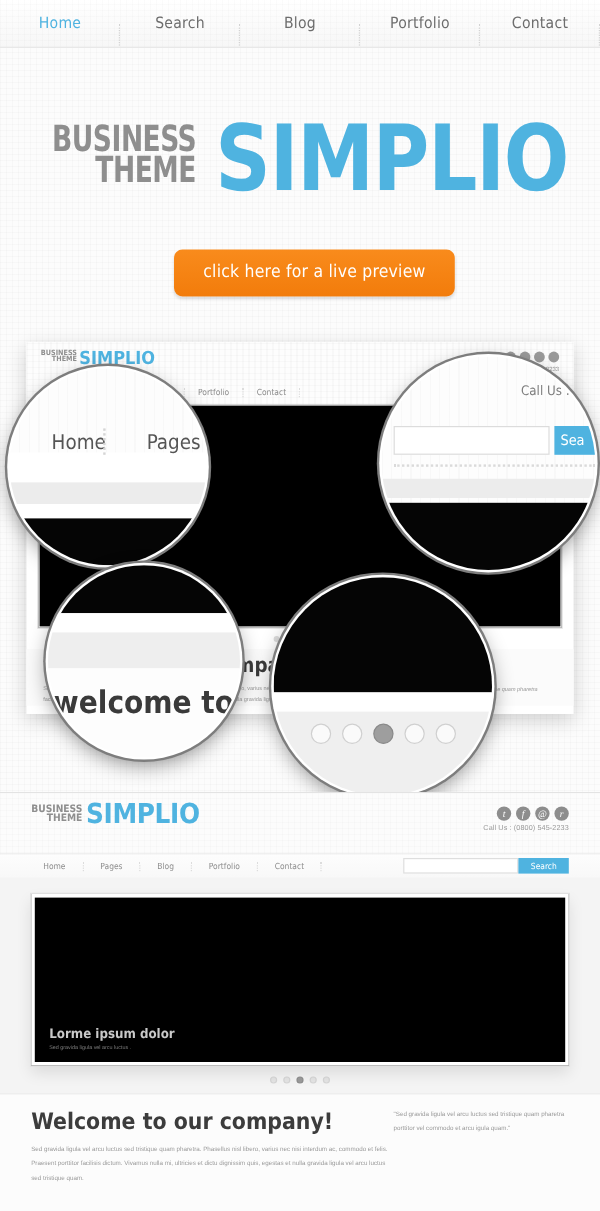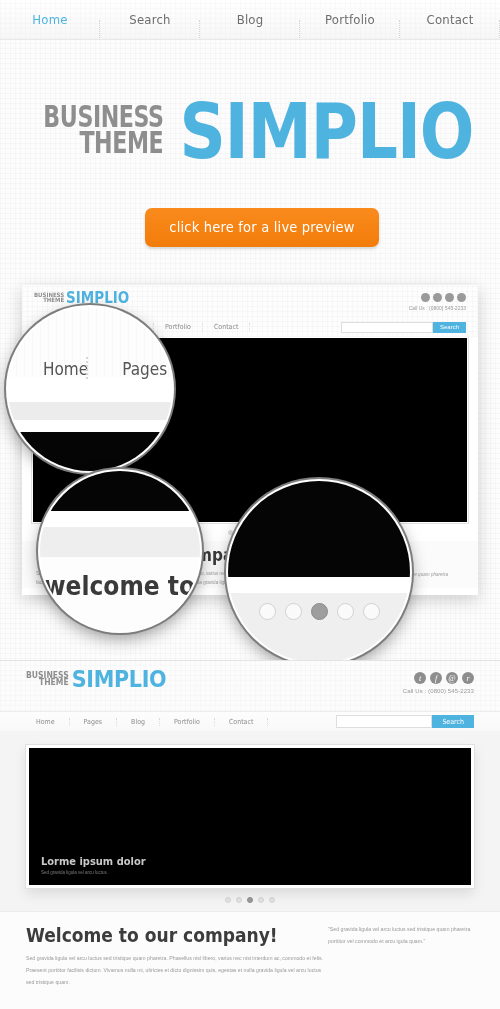--- a/index.html
+++ b/index.html
@@ -436,20 +436,35 @@
           <span>Home</span>
           <span>Pages</span>
         </div>
         <div class="l1-div"></div>
         <div class="l1-bar"></div>
         <div class="l1-white"></div>
         <div class="l1-black"></div>
       </div>
     </div>
 
+    <div class="lens lens2">
+      <div class="lens-inner">
+        <div class="l2-bg"></div>
+        <div class="l2-circ">
+          <i></i>
+          <i></i>
+        </div>
+        <div class="l2-call">Call Us : (0</div>
+        <div class="l2-field"></div>
+        <div class="l2-btn">Sea</div>
+        <div class="l2-dot"></div>
+        <div class="l2-bar"></div>
+        <div class="l2-black"></div>
+      </div>
+    </div>
 
     <div class="lens lens3">
       <div class="lens-inner">
         <div class="l3-black"></div>
         <div class="l3-white"></div>
         <div class="l3-gray"></div>
         <div class="l3-body"></div>
         <div class="l3-h">welcome to our</div>
       </div>
     </div>

